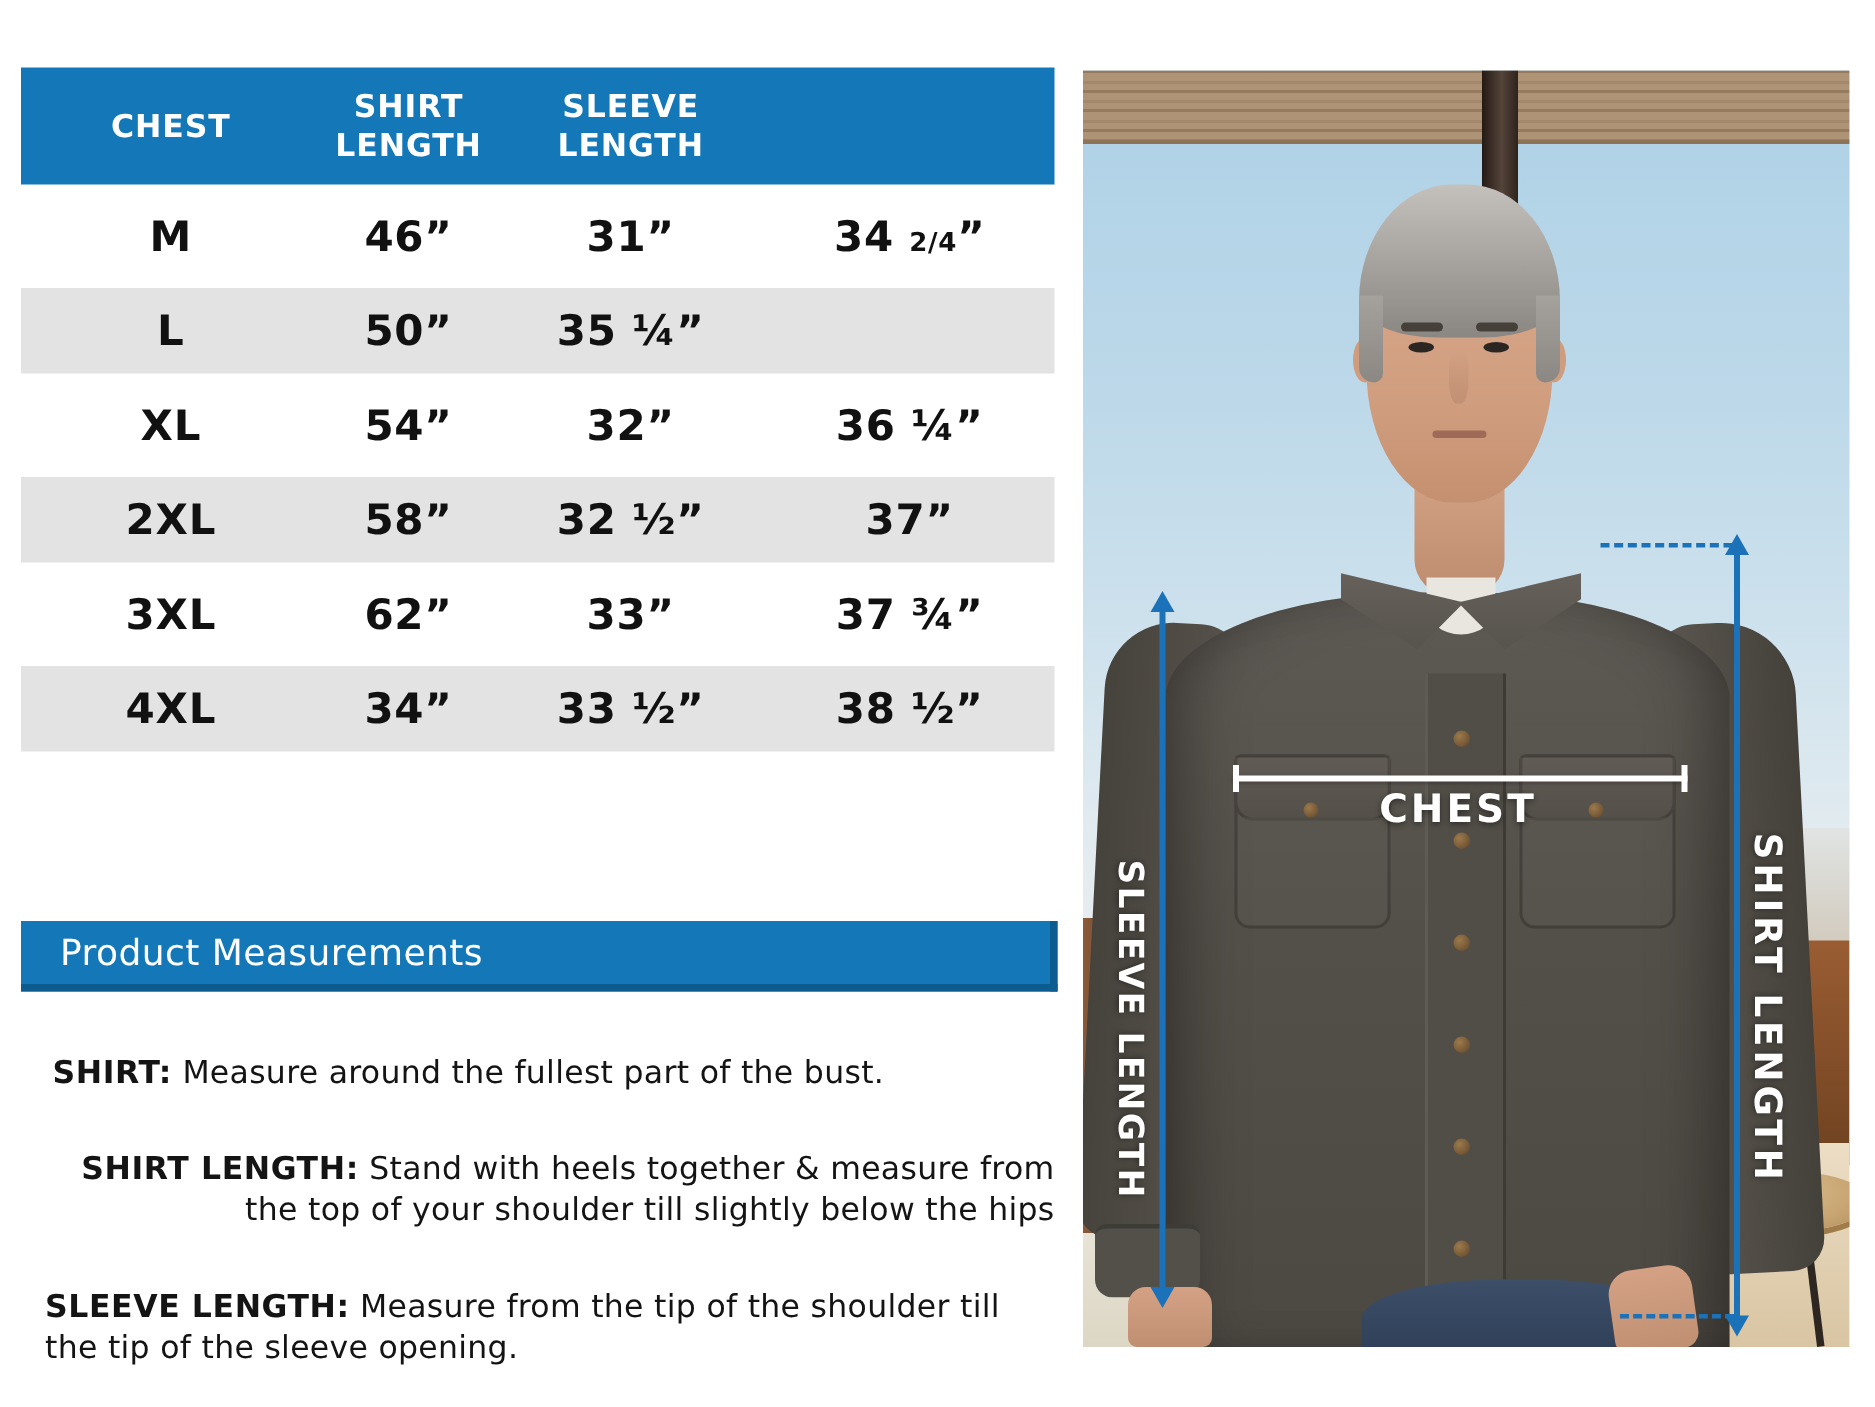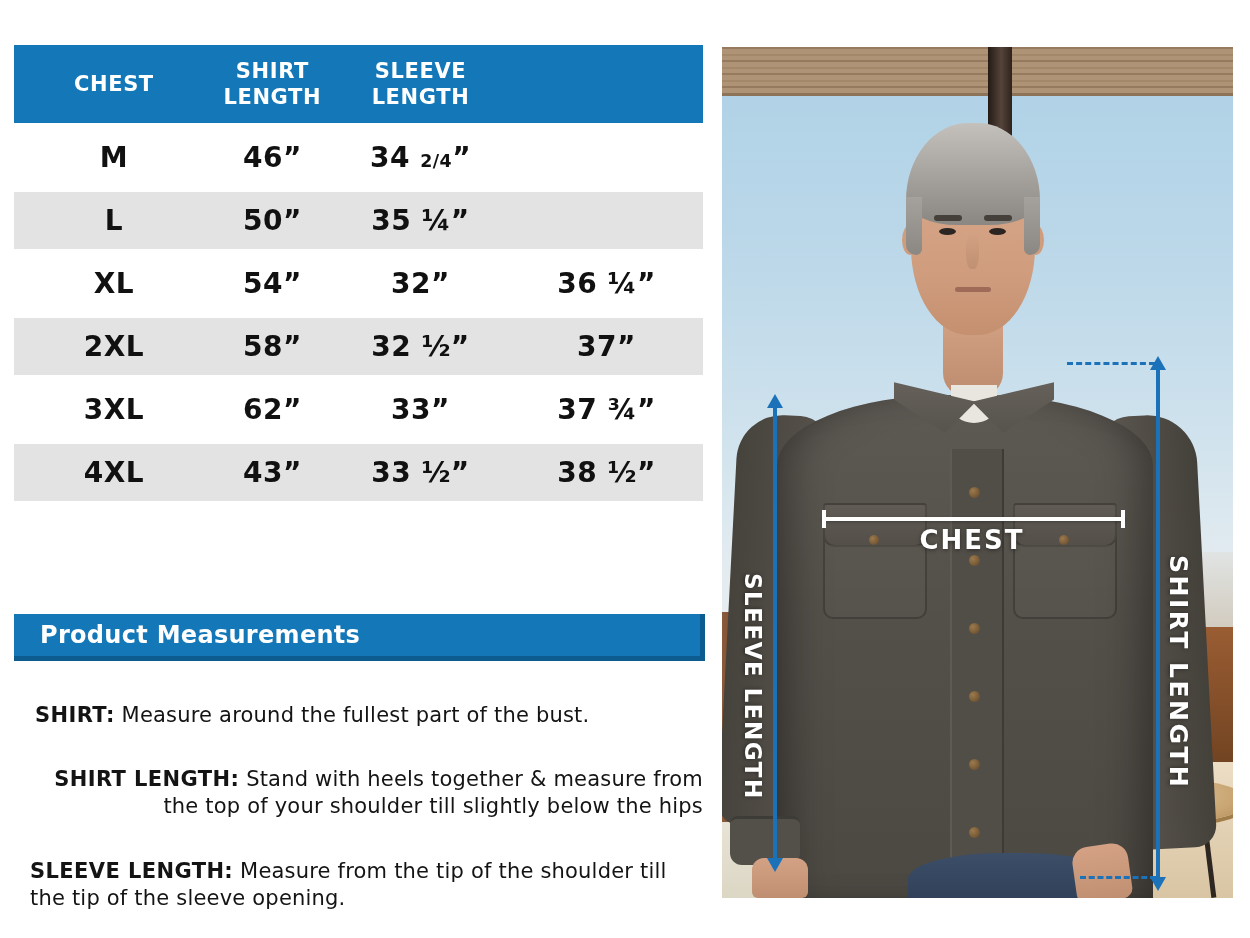--- a/index.html
+++ b/index.html
@@ -23,21 +23,21 @@
   .t-hcell{color:#fff;font-weight:bold;font-size:21px;line-height:1.25;text-align:center;letter-spacing:.6px;padding:0 6px;}
   .t-body{margin-top:2px;}
   .t-row{height:57px;margin:6px 0;display:grid;grid-template-columns:29% 17% 26% 28%;align-items:center;}
   .t-row.gray{background:var(--row-gray);}
   .t-cell{font-size:28px;font-weight:bold;text-align:center;letter-spacing:.5px;color:#111;}
   .t-cell .frac{font-size:0.62em;font-weight:bold;}
   
   .section-bar{
     position:absolute;left:14px;top:614px;width:660px;height:42px;background:var(--accent);
     border-right:5px solid var(--accent-dark);border-bottom:5px solid var(--accent-dark);
-    color:#fff;font-size:24px;font-weight:bold;display:flex;align-items:center;padding-left:26px;letter-spacing:.3px;
+    color:#fff;font-size:24px;font-weight:normal;display:flex;align-items:center;padding-left:26px;letter-spacing:.3px;
   }
   
   .def{position:absolute;margin:0;font-size:21px;line-height:1.29;color:var(--ink);letter-spacing:.2px;}
   .def b{letter-spacing:.4px;}
   .def-0{left:35px;width:660px;top:702px;text-align:left;}
   .def-1{left:30px;width:673px;top:766px;text-align:right;}
   .def-2{left:30px;width:666px;top:858px;text-align:left;}
   
   .photo{position:absolute;left:722px;top:47px;width:511px;height:851px;overflow:hidden;
          background:linear-gradient(180deg,#aed1e6 0%,#bcd8e9 25%,#cfe2ed 45%,#e2ebf0 60%,#ecefee 75%,#eceeea 100%);}
@@ -117,20 +117,21 @@
 <div class="size-table">
   <div class="t-head">
       <div class="t-hcell">CHEST</div>
       <div class="t-hcell">SHIRT LENGTH</div>
       <div class="t-hcell">SLEEVE LENGTH</div>
     </div>
   <div class="t-body">
       <div class="t-row">
         <div class="t-cell">M</div>
         <div class="t-cell">46”</div>
+        <div class="t-cell">31”</div>
         <div class="t-cell">34 <span class="frac">2/4</span>”</div>
       </div>
       <div class="t-row gray">
         <div class="t-cell">L</div>
         <div class="t-cell">50”</div>
         <div class="t-cell">35 ¼”</div>
       </div>
       <div class="t-row">
         <div class="t-cell">XL</div>
         <div class="t-cell">54”</div>
@@ -144,21 +145,21 @@
         <div class="t-cell">37”</div>
       </div>
       <div class="t-row">
         <div class="t-cell">3XL</div>
         <div class="t-cell">62”</div>
         <div class="t-cell">33”</div>
         <div class="t-cell">37 ¾”</div>
       </div>
       <div class="t-row gray">
         <div class="t-cell">4XL</div>
-        <div class="t-cell">43”</div>
+        <div class="t-cell">34”</div>
         <div class="t-cell">33 ½”</div>
         <div class="t-cell">38 ½”</div>
       </div>
     </div>
 </div>
 
 <div class="section-bar">
   <span>Product Measurements</span>
 </div>
 

